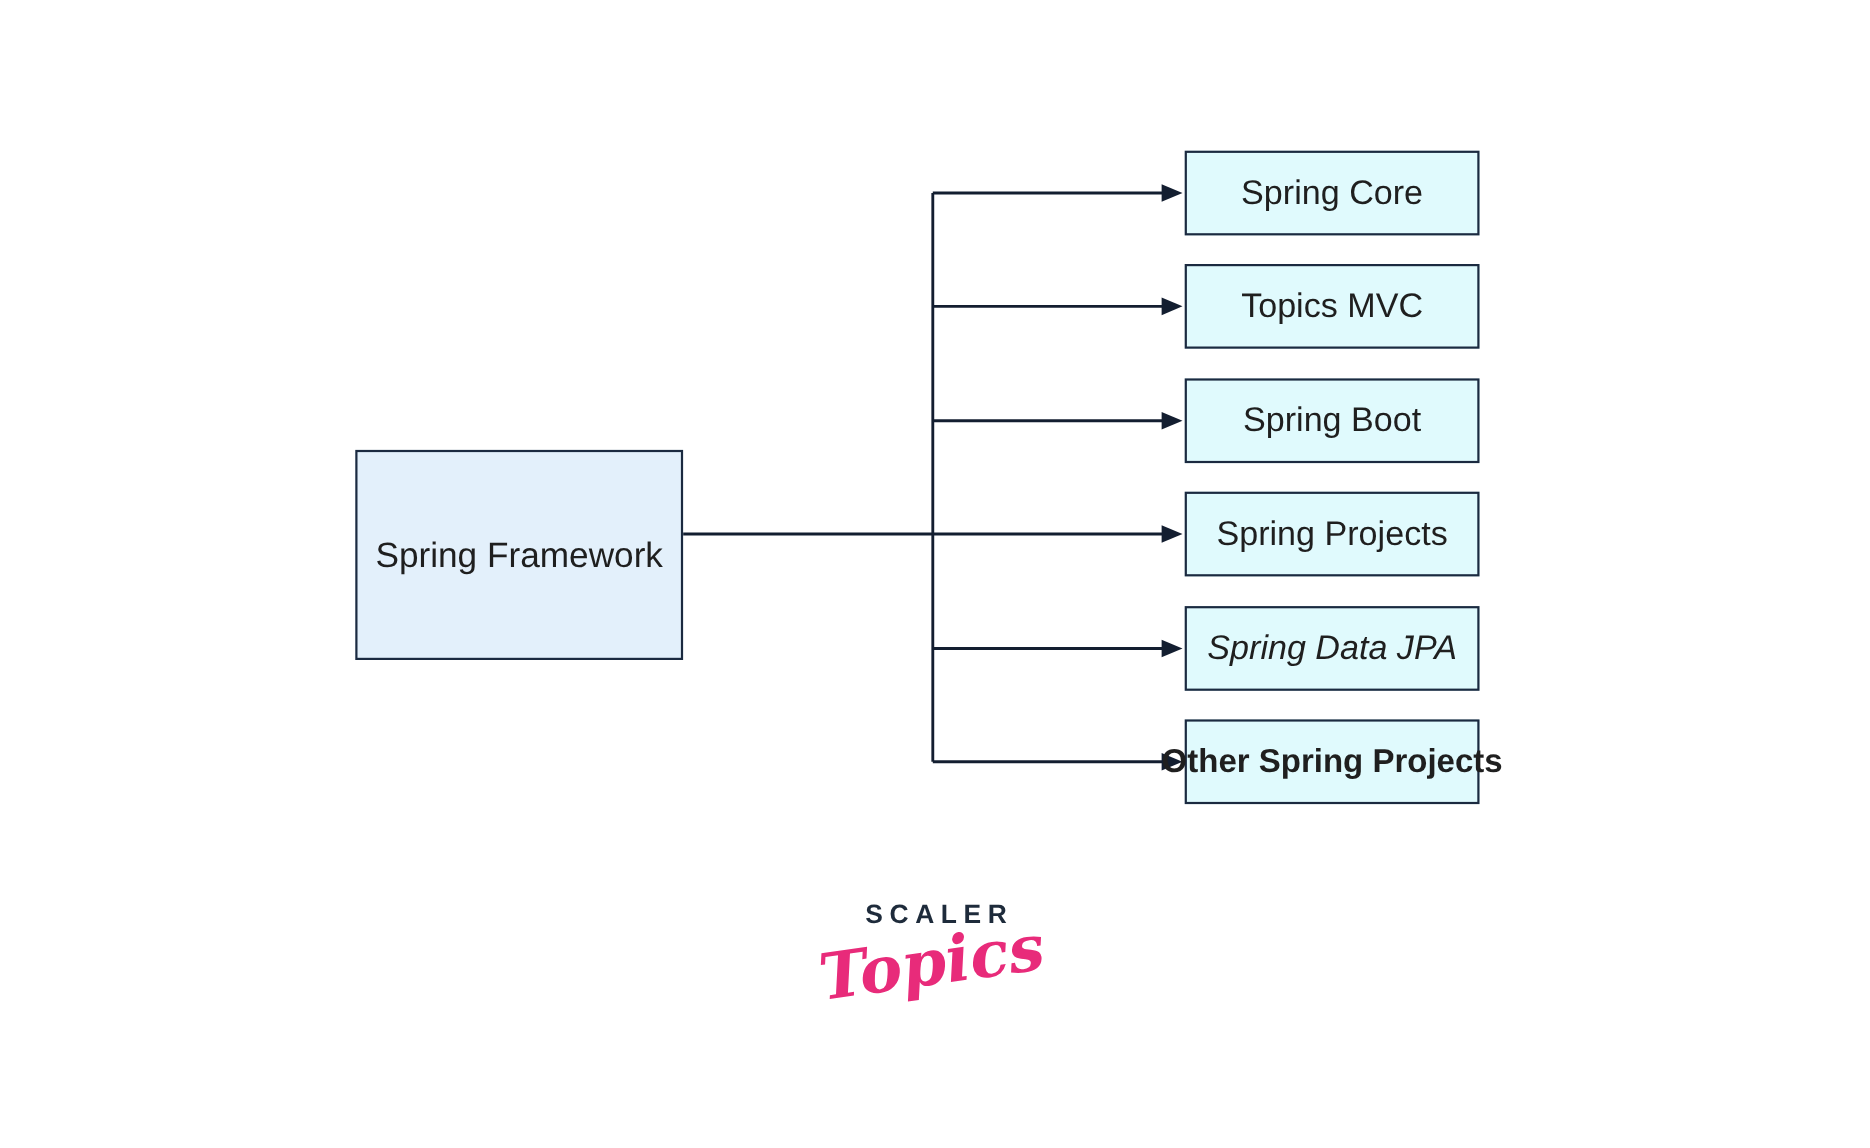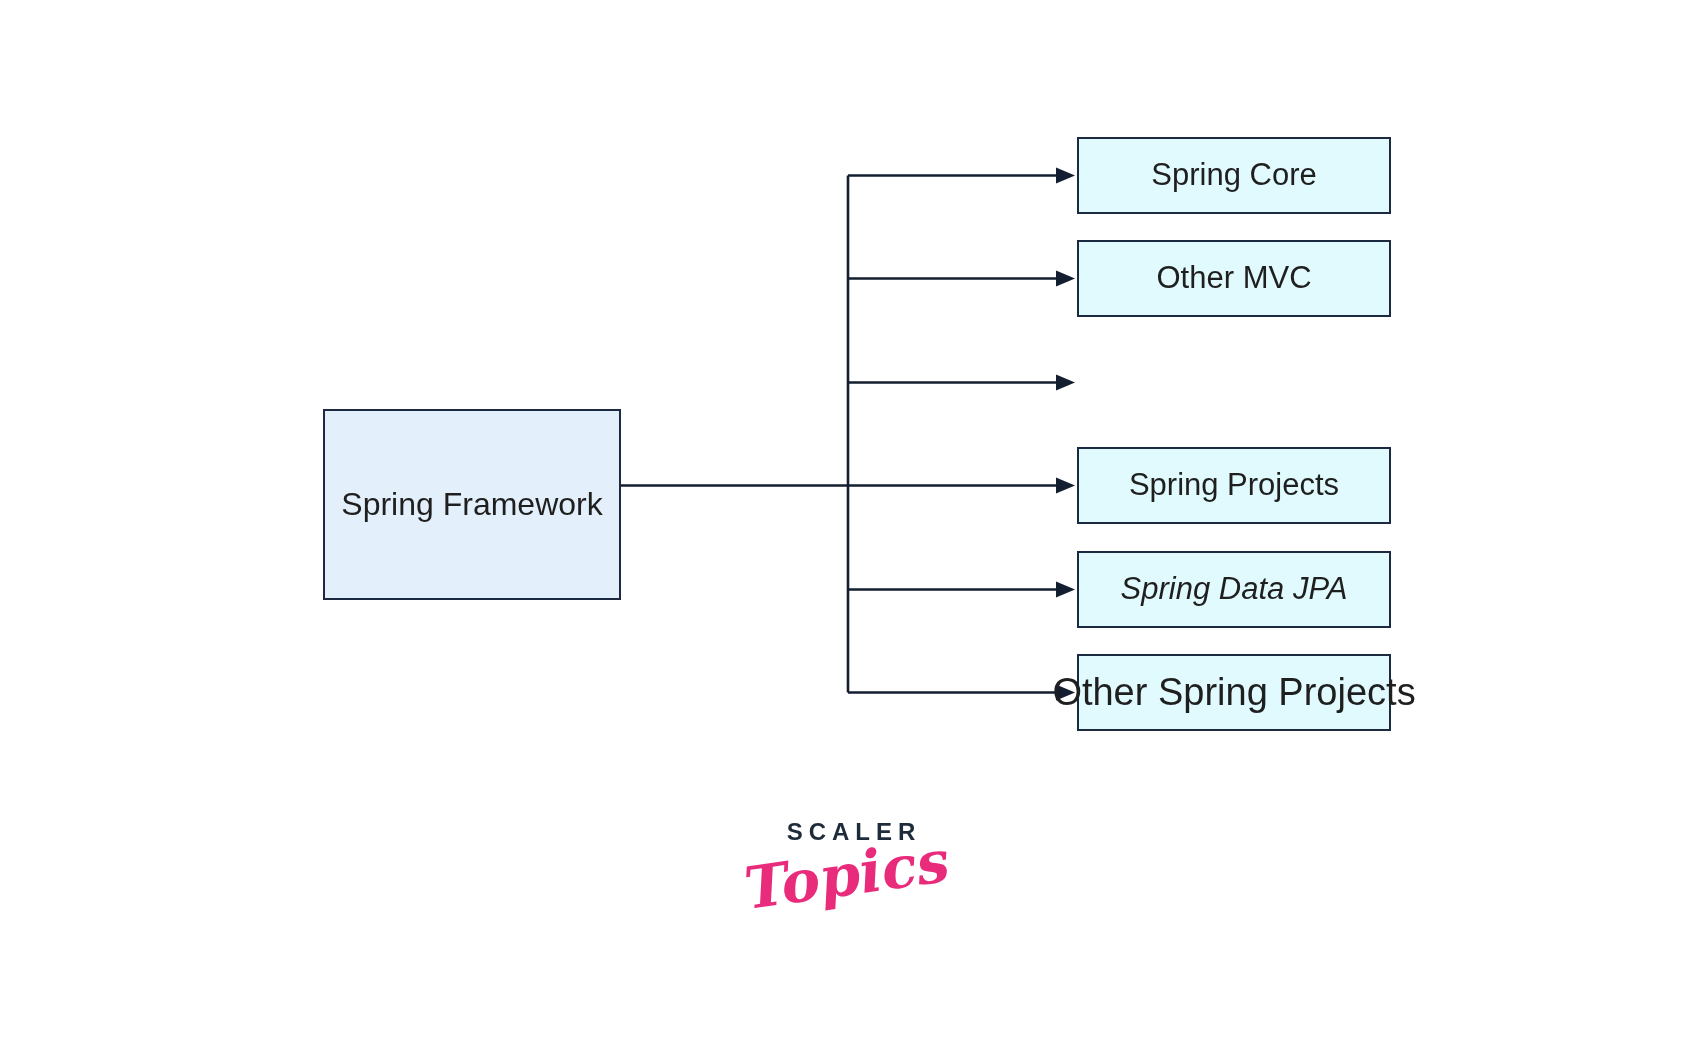--- a/index.html
+++ b/index.html
@@ -39,31 +39,31 @@
   .node-root {
     left: 323px;
     top: 409px;
     width: 298px;
     height: 191px;
     background: var(--root-fill, #e3f0fb);
     font-size: 32px;
   }
   .node-child {
     left: 1077px;
-    width: 314px;
+    width: 268px;
     height: 77px;
     background: var(--child-fill, #e0fafd);
   }
   .node-child.c0 { top: 137px; }
   .node-child.c1 { top: 240px; }
   .node-child.c2 { top: 344px; }
   .node-child.c3 { top: 447px; }
   .node-child.c4 { top: 551px; font-style: italic; }
   .node-child.c5 { top: 654px; }
-  .node-child.c5 { font-size: 38px; }
+  .node-child.c5 { font-size: 30px; font-weight: bold; }
 
   .logo {
     position: absolute;
     left: 851px;
     top: 820px;
     width: 0;
     height: 0;
   }
   .logo-brand {
     position: absolute;
@@ -120,21 +120,24 @@
   </svg>
 
   <div class="node node-root">
     <span>Spring Framework</span>
   </div>
 
   <div class="node node-child c0">
     <span>Spring Core</span>
   </div>
   <div class="node node-child c1">
-    <span>Other MVC</span>
+    <span>Topics MVC</span>
+  </div>
+  <div class="node node-child c2">
+    <span>Spring Boot</span>
   </div>
   <div class="node node-child c3">
     <span>Spring Projects</span>
   </div>
   <div class="node node-child c4">
     <span>Spring Data JPA</span>
   </div>
   <div class="node node-child c5">
     <span>Other Spring Projects</span>
   </div>

